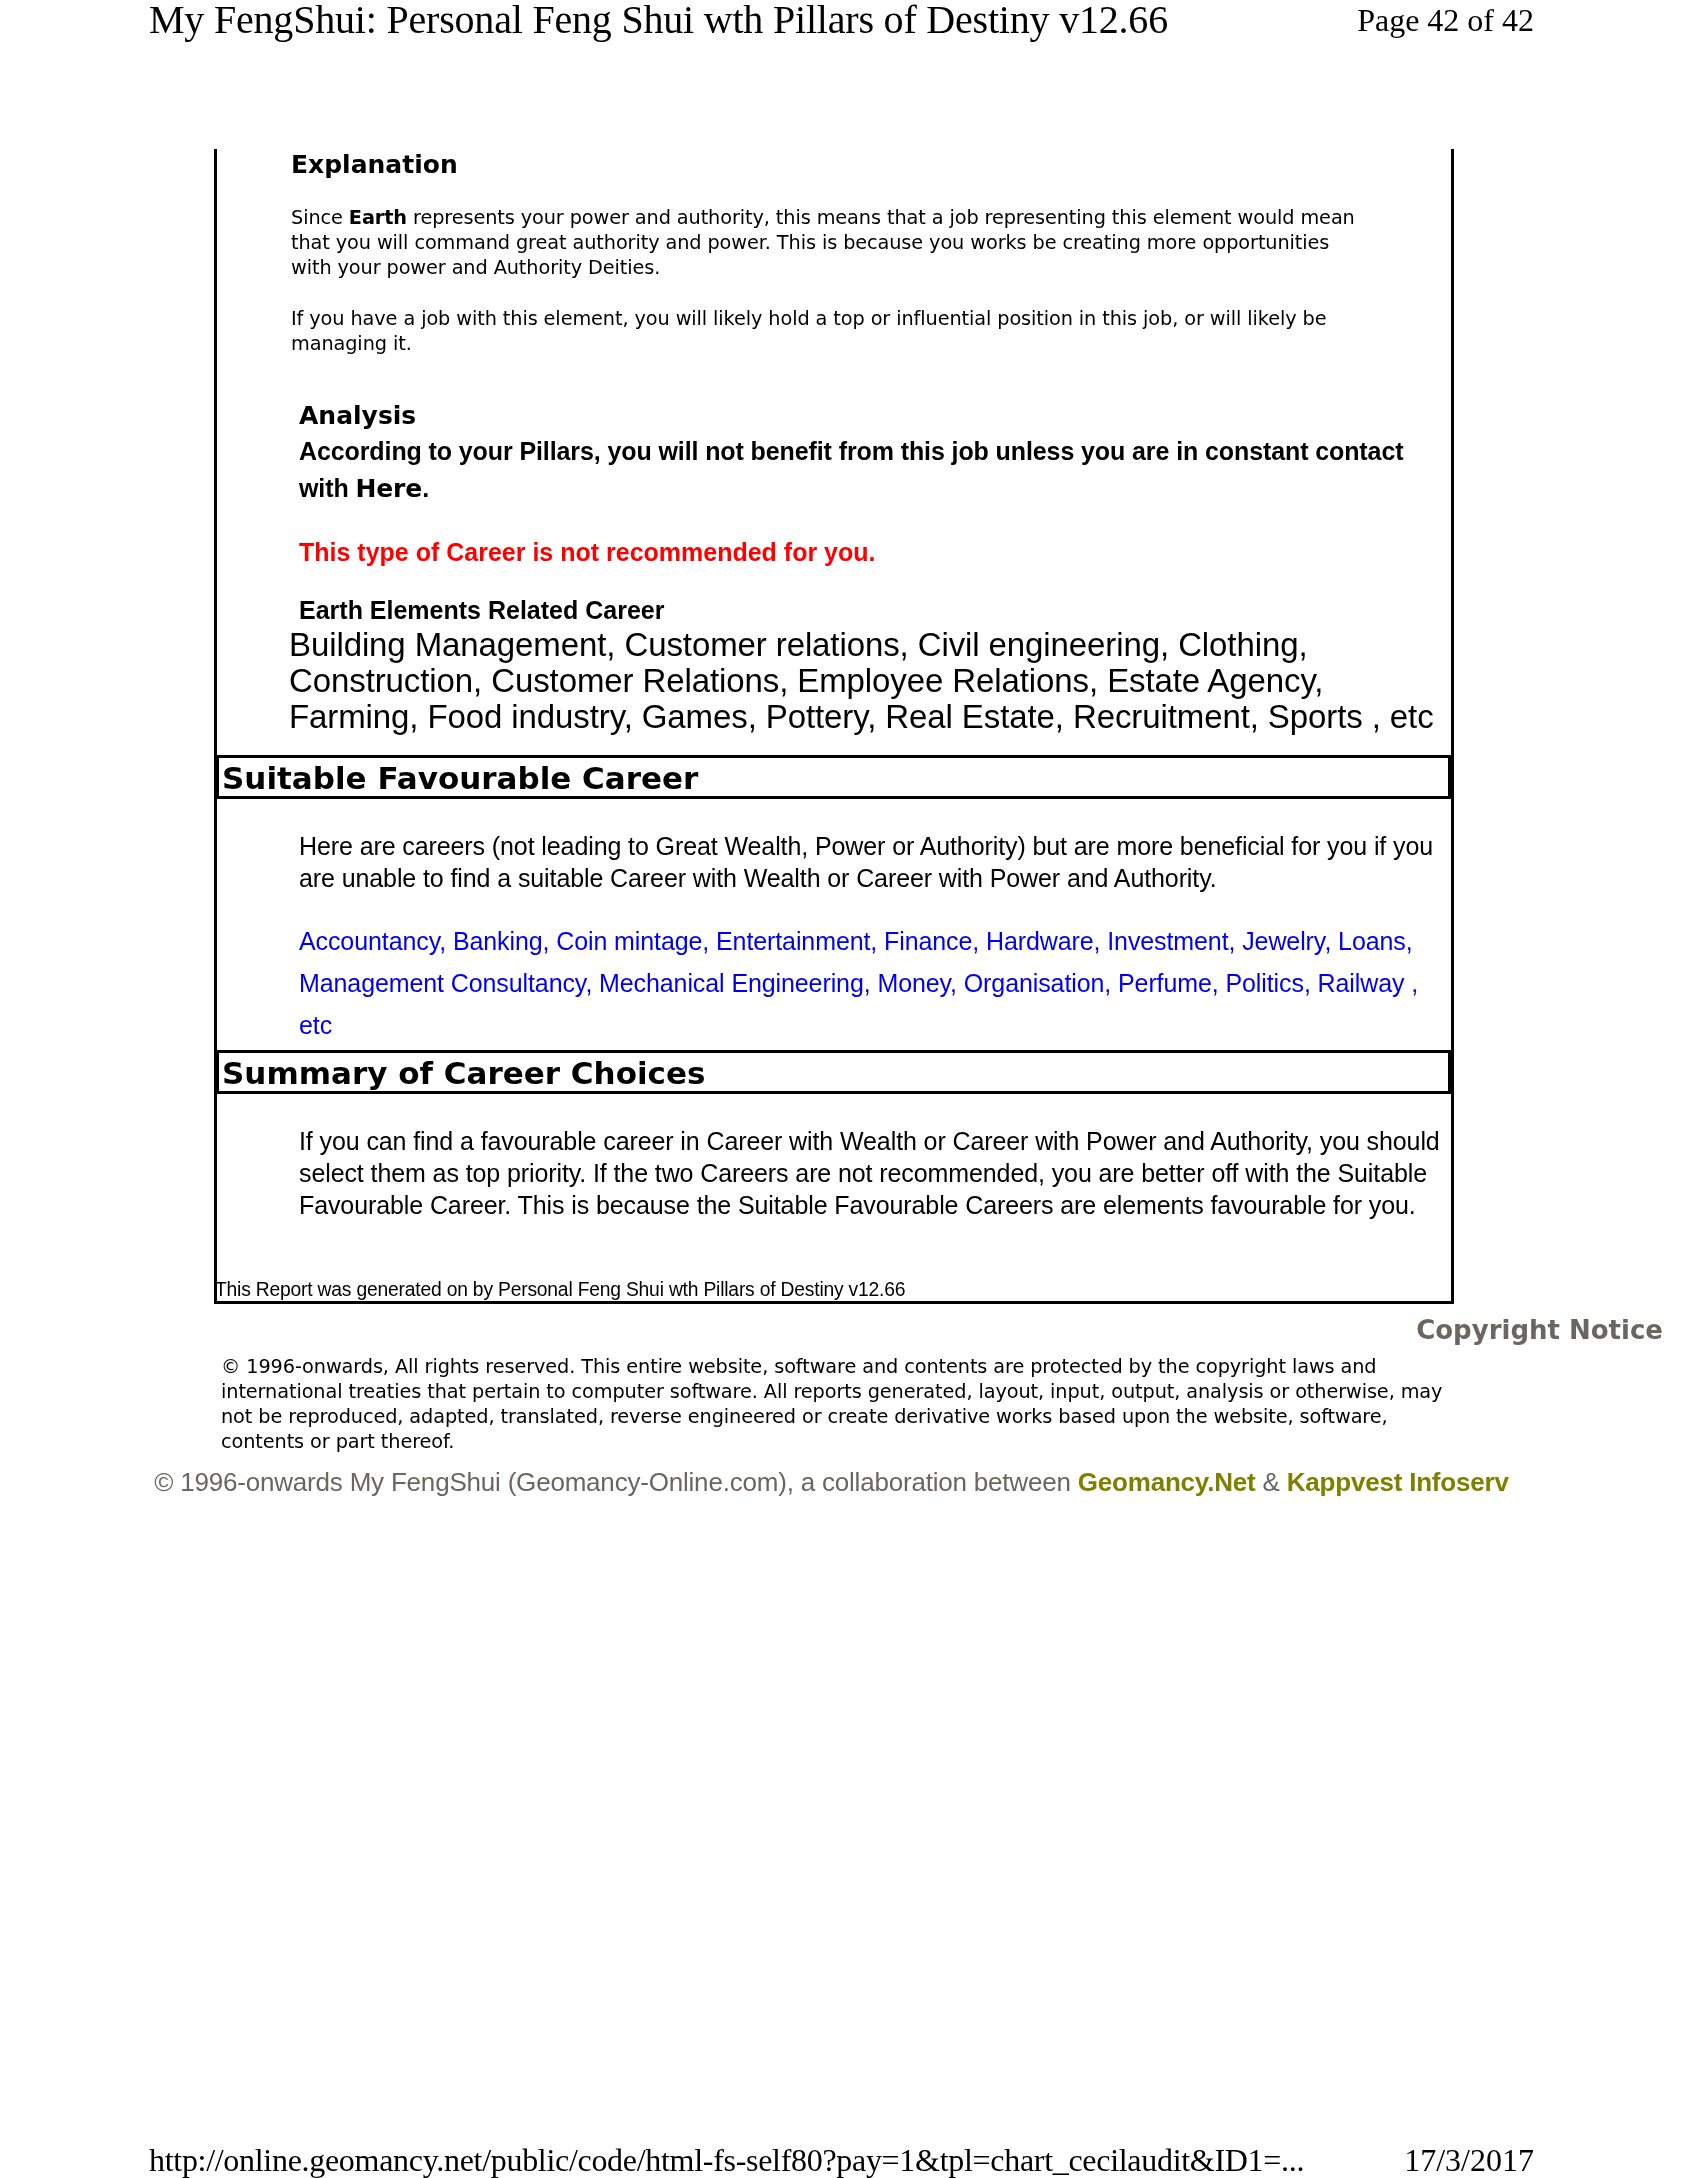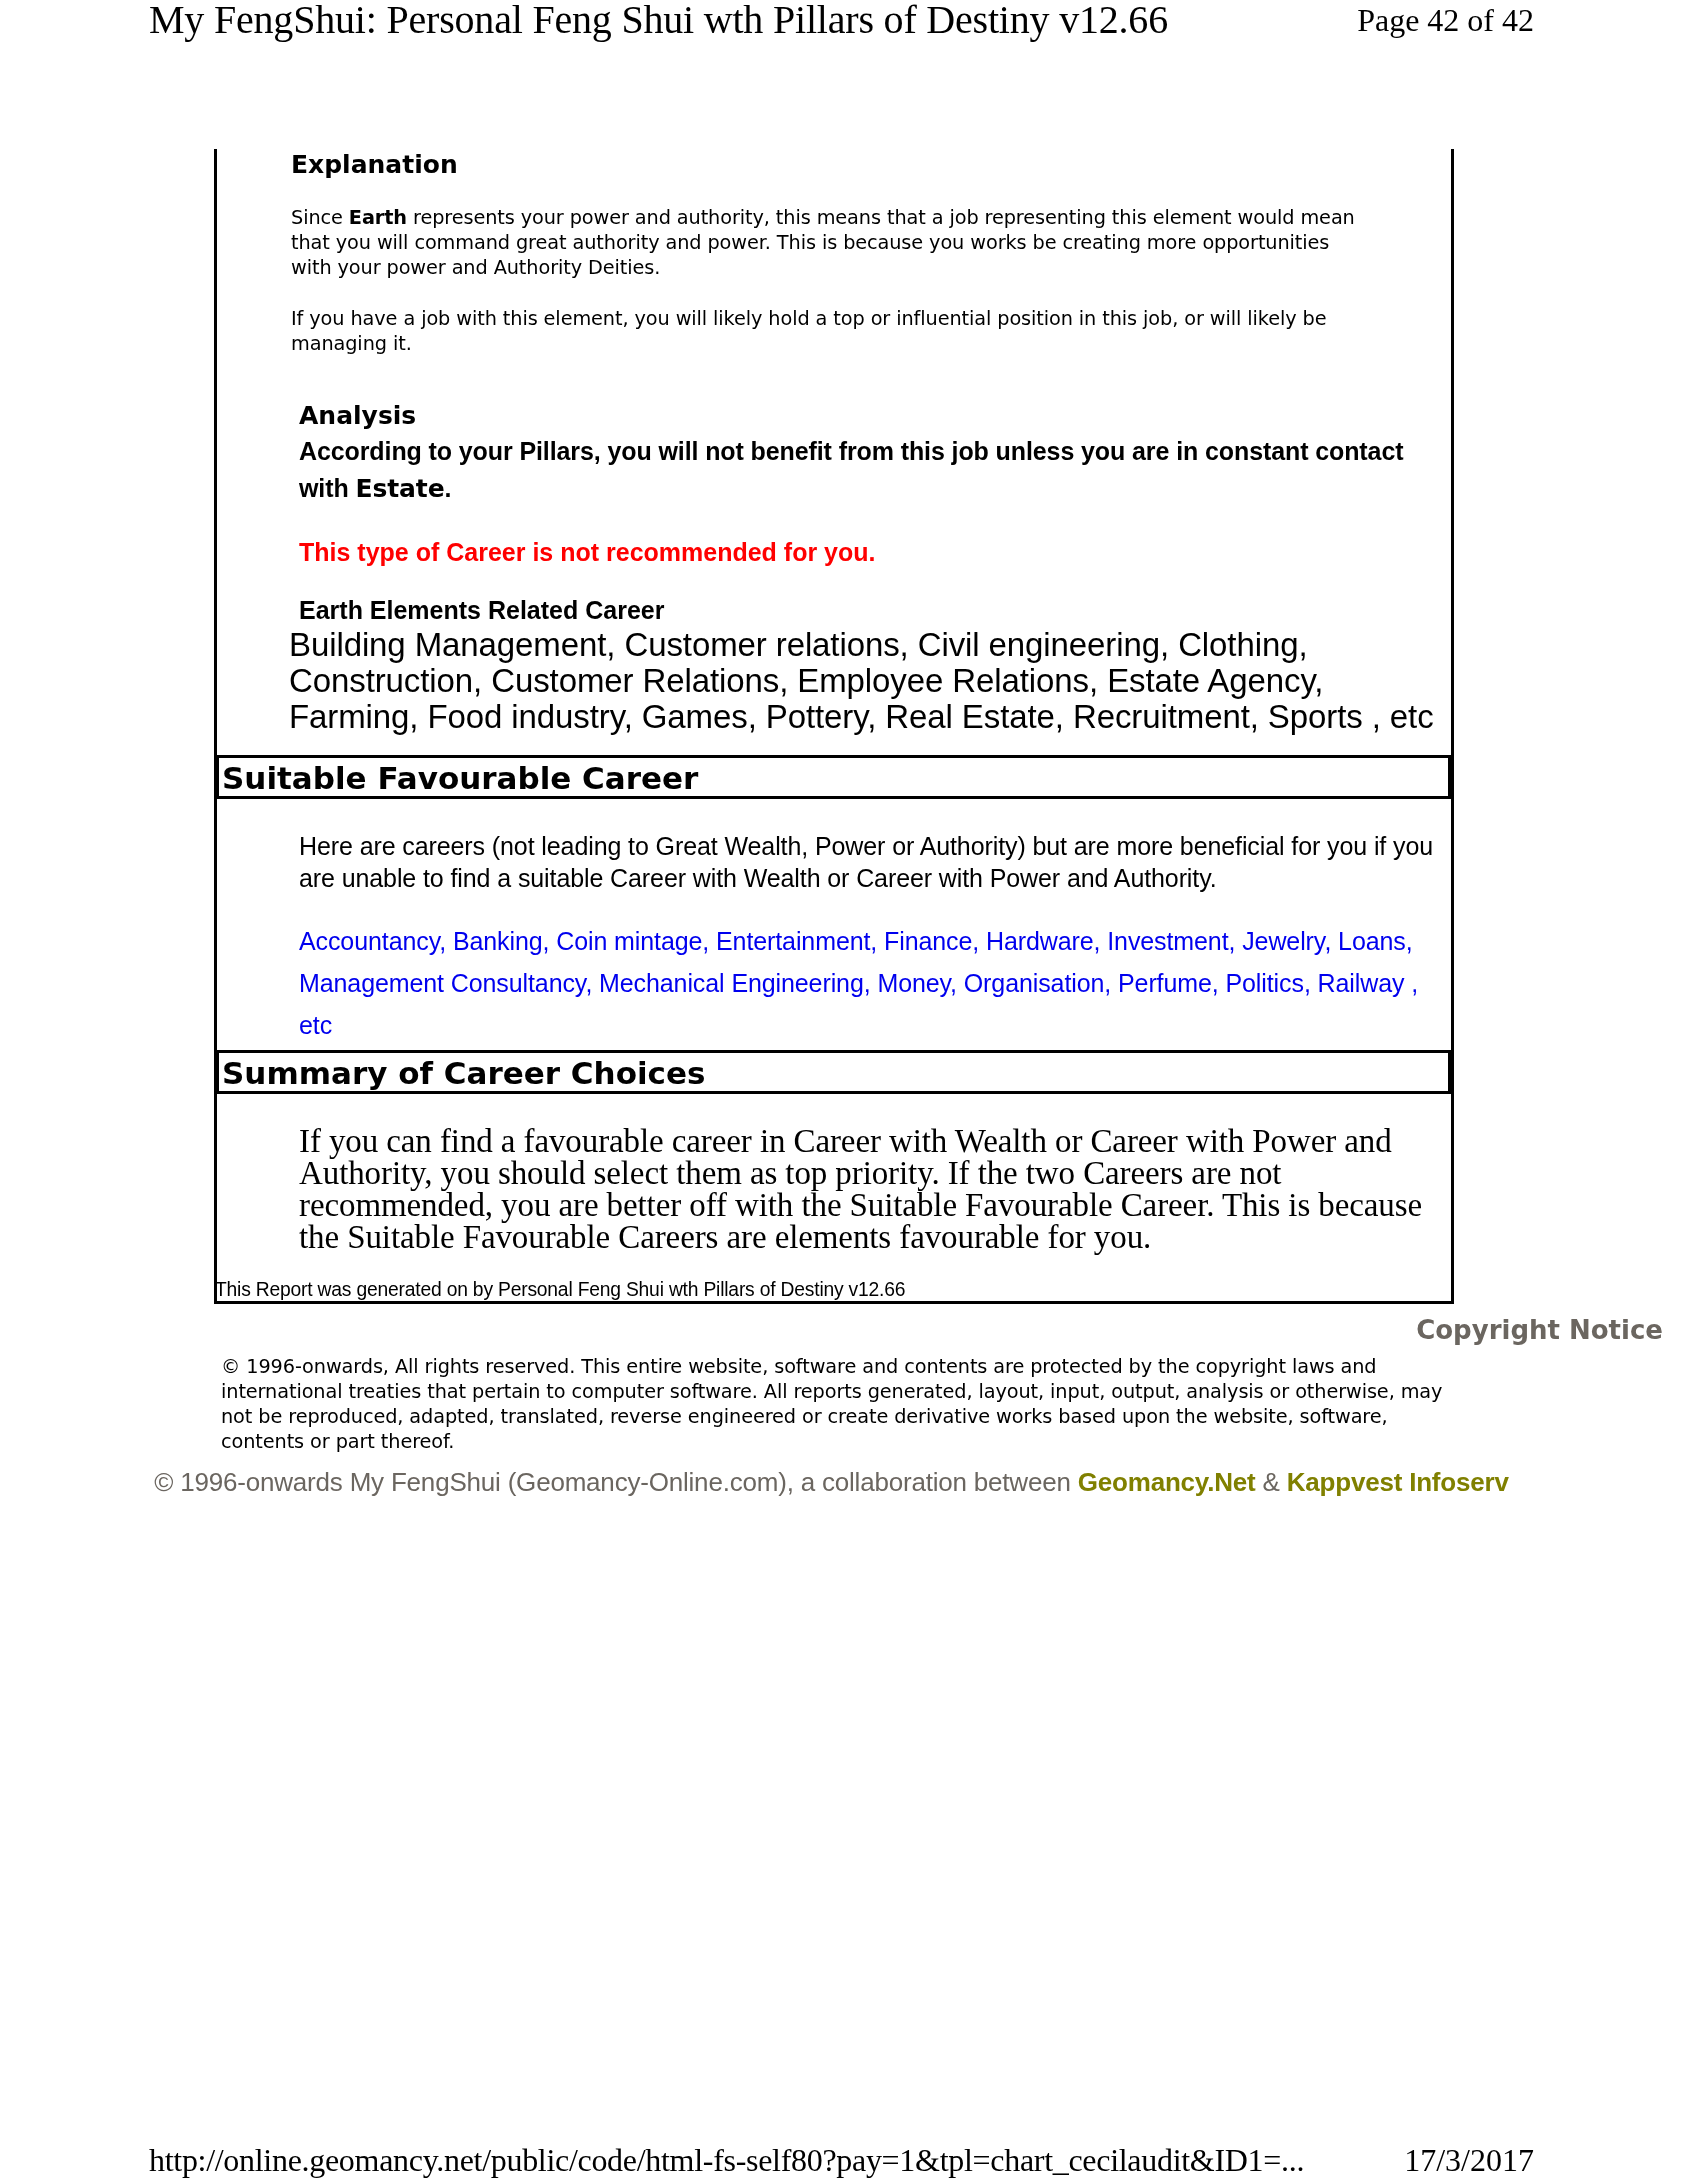--- a/index.html
+++ b/index.html
@@ -29,21 +29,21 @@
   #earth-list { left: 289px; top: 627px; width: 1158px; font-size: 33px; line-height: 36px; letter-spacing: -0.1px; }
 
   .sec-box { left: 216px; width: 1237px; border: 3px solid #000; border-right-width: 5px; box-sizing: border-box; }
   #sec1-box { top: 755px; height: 44px; }
   #sec2-box { top: 1050px; height: 44px; }
   .sec-title { position: absolute; left: 3px; top: 2px; font-size: 31px; font-weight: bold; line-height: 36px; white-space: nowrap; }
 
   #sec1-intro { left: 299px; top: 830px; width: 1158px; font-size: 25px; line-height: 32px; letter-spacing: -0.1px; }
   #sec1-careers { left: 299px; top: 920px; width: 1158px; font-size: 25px; line-height: 42px; color: #0000ee; letter-spacing: -0.1px; }
 
-  #sec2-text { left: 299px; top: 1125px; width: 1158px; font-size: 33px; line-height: 32px; letter-spacing: -0.1px; font-family: Liberation Serif, serif; }
+  #sec2-text { left: 299px; top: 1125px; width: 1158px; font-size: 25px; line-height: 32px; letter-spacing: -0.1px; }
 
   #generated-note { left: 215px; width: 1237px; top: 1278px; text-align: left; font-size: 19.3px; line-height: 24px; letter-spacing: -0.2px; }
 
   #copyright-heading { left: 0; width: 1663px; top: 1313px; text-align: right; font-size: 26px; font-weight: bold; line-height: 34px; color: #6b6660; }
   #copyright-text { left: 221px; top: 1354px; width: 1238px; font-size: 19.3px; line-height: 25px; letter-spacing: -0.1px; }
   #collab-line { left: 0; width: 1663px; top: 1469px; text-align: center; font-size: 26px; line-height: 26px; color: #6b6660; letter-spacing: -0.2px; }
   #collab-line .olive { color: #808000; font-weight: bold; }
 
   #ftr-url { left: 149px; top: 2140px; font-size: 32px; line-height: 40px; white-space: nowrap; letter-spacing: -0.3px; }
   #ftr-date { right: 149px; top: 2140px; font-size: 32px; line-height: 40px; white-space: nowrap; }
@@ -54,21 +54,21 @@
 <div class="abs serif" id="hdr-title">My FengShui: Personal Feng Shui wth Pillars of Destiny v12.66</div>
 <div class="abs serif" id="hdr-page">Page 42 of 42</div>
 
 <div class="abs" id="outer-box"></div>
 
 <div class="abs dv" id="expl-heading">Explanation</div>
 <div class="abs dv expl-p" id="expl-p1"><span>Since </span><b>Earth</b><span> represents your power and authority, this means that a job representing this element would mean that you will command great authority and power. This is because you works be creating more opportunities with your power and Authority Deities.</span></div>
 <div class="abs dv expl-p" id="expl-p2">If you have a job with this element, you will likely hold a top or influential position in this job, or will likely be managing it.</div>
 
 <div class="abs dv" id="analysis-heading">Analysis</div>
-<div class="abs sans" id="analysis-text"><span>According to your Pillars, you will not benefit from this job unless you are in constant contact with </span><span class="metal">Estate</span><span>.</span></div>
+<div class="abs sans" id="analysis-text"><span>According to your Pillars, you will not benefit from this job unless you are in constant contact with </span><span class="metal">Here</span><span>.</span></div>
 
 <div class="abs sans" id="not-recommended">This type of Career is not recommended for you.</div>
 
 <div class="abs sans" id="earth-heading">Earth Elements Related Career</div>
 <div class="abs sans" id="earth-list">Building Management, Customer relations, Civil engineering, Clothing, Construction, Customer Relations, Employee Relations, Estate Agency, Farming, Food industry, Games, Pottery, Real Estate, Recruitment, Sports , etc</div>
 
 <div class="abs sec-box" id="sec1-box">
   <div class="sec-title dv">Suitable Favourable Career</div>
 </div>
 <div class="abs sans" id="sec1-intro">Here are careers (not leading to Great Wealth, Power or Authority) but are more beneficial for you if you are unable to find a suitable Career with Wealth or Career with Power and Authority.</div>

